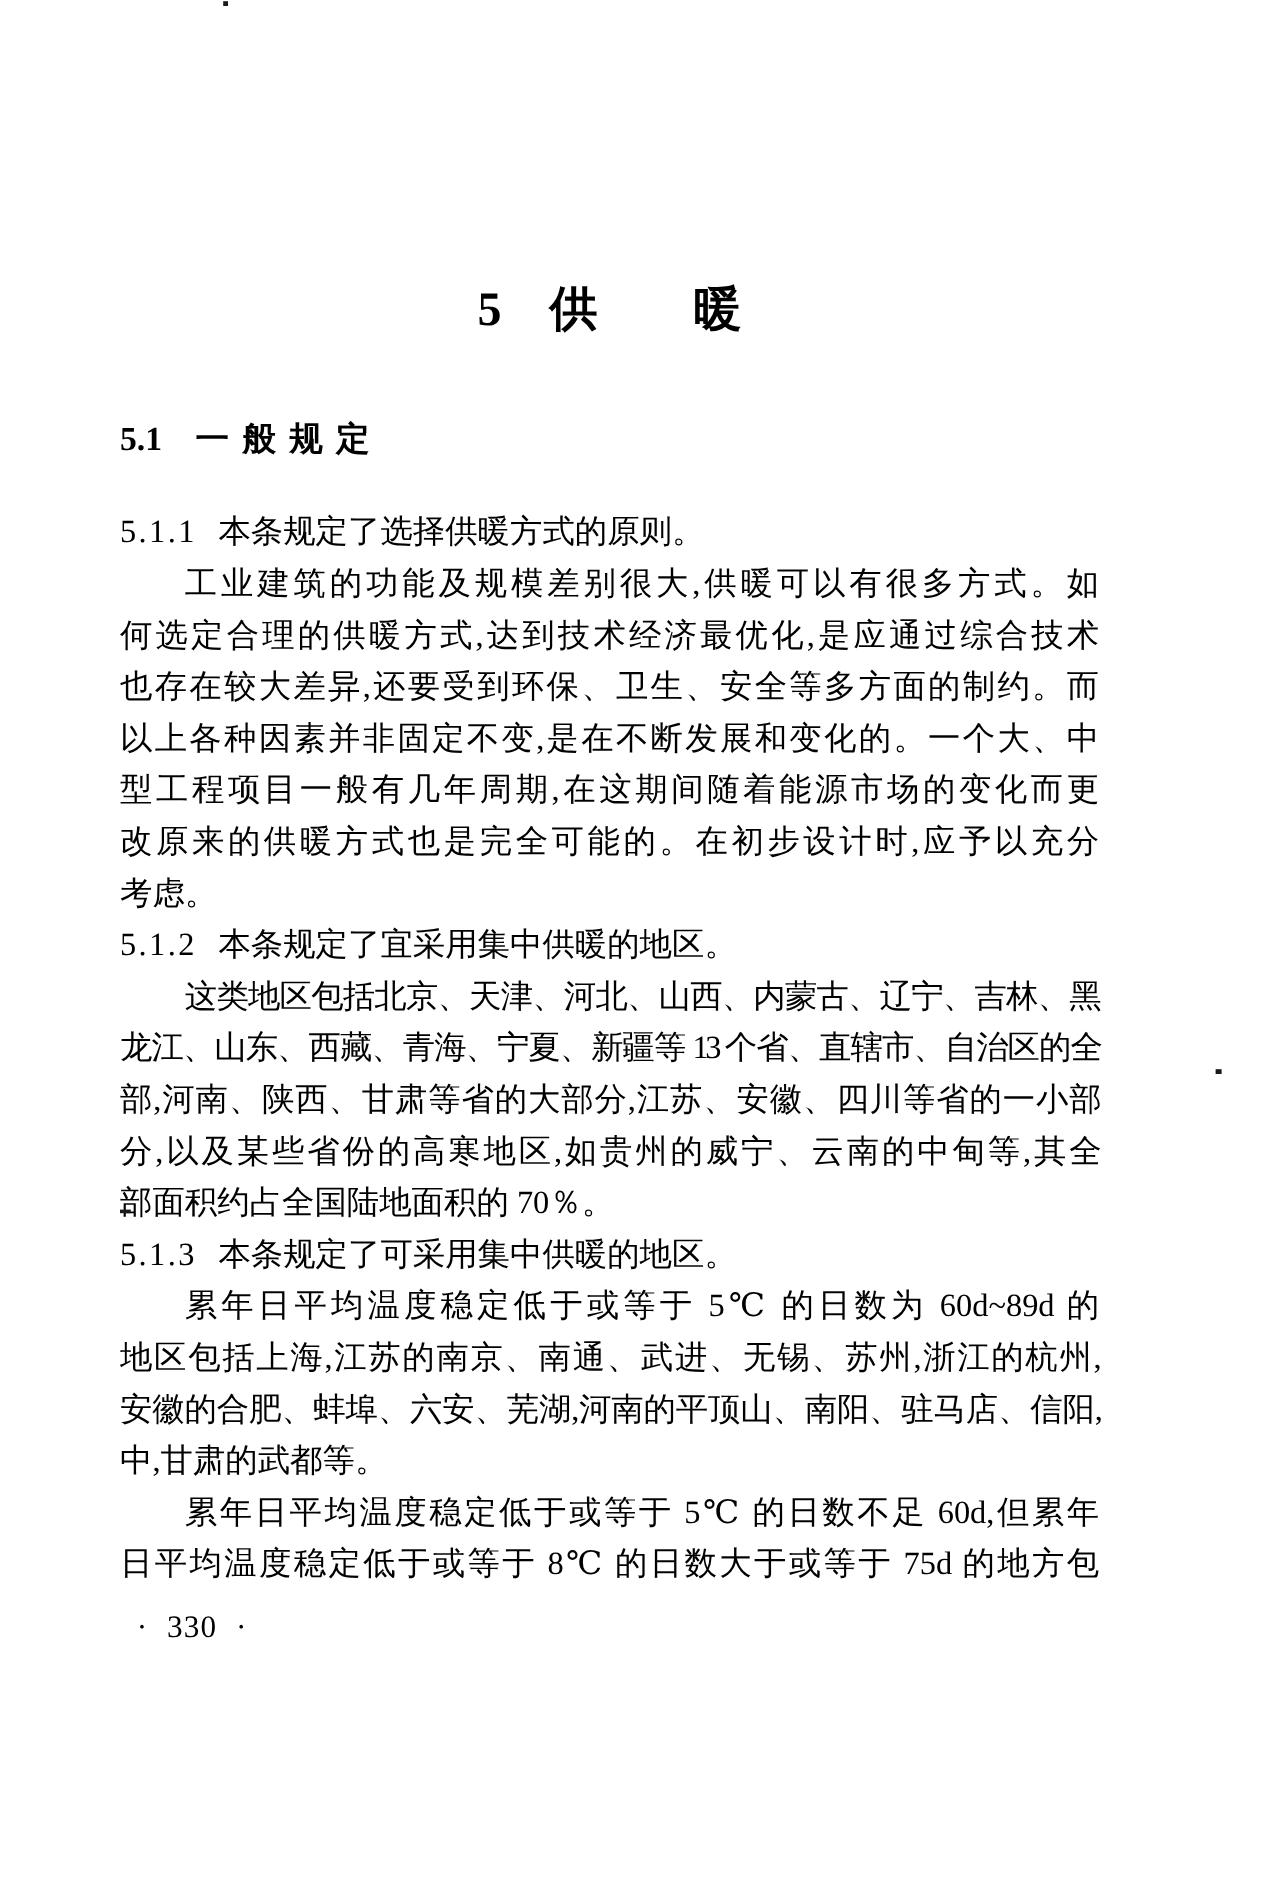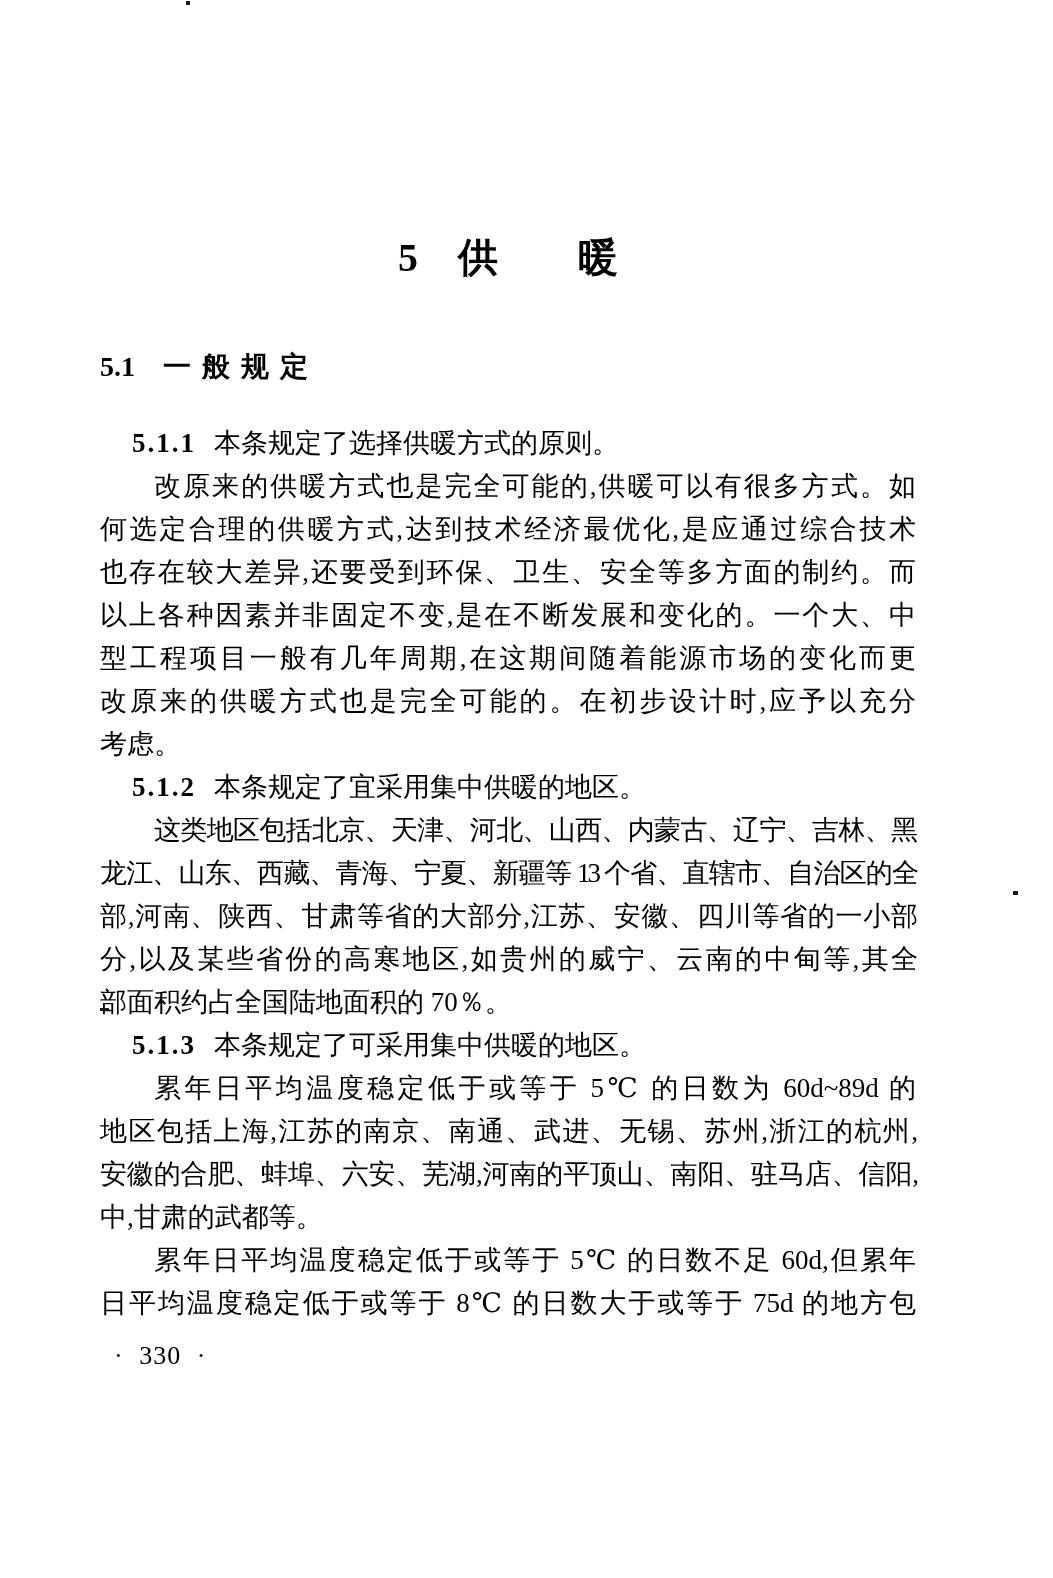--- a/index.html
+++ b/index.html
@@ -48,24 +48,23 @@
   .jl {   
     text-align: justify;
     text-align-last: justify;
     white-space: normal;
   }
   .short { text-align: left; }
   .ind { text-indent: 54px; }
   .t2 { letter-spacing: -2px; }
   .t3 { letter-spacing: -3px; }
   .clause .num {
-    font-weight: bold;
+    font-weight: normal;
     letter-spacing: 2px;
     padding-right: 18px;
-    margin-left: 32px;
   }
   .page-number {
     margin-top: 16px;
     padding-left: 14px;
     font-size: 26px;
     line-height: 30px;
     word-spacing: 8px;
     letter-spacing: 1px;
   }
   .speck {
@@ -82,21 +81,21 @@
 <div class="page">
 
   <div class="chapter-title">5　供　　暖</div>
 
   <div class="section-heading">5.1　一 般 规 定</div>
 
   <div class="body-text">
 
     <div class="line clause"><span class="num">5.1.1</span><span>本条规定了选择供暖方式的原则。</span></div>
 
-    <div class="line jl ind">改原来的供暖方式也是完全可能的,供暖可以有很多方式。如</div>
+    <div class="line jl ind">工业建筑的功能及规模差别很大,供暖可以有很多方式。如</div>
     <div class="line jl">何选定合理的供暖方式,达到技术经济最优化,是应通过综合技术</div>
     <div class="line jl">也存在较大差异,还要受到环保、卫生、安全等多方面的制约。而</div>
     <div class="line jl">以上各种因素并非固定不变,是在不断发展和变化的。一个大、中</div>
     <div class="line jl">型工程项目一般有几年周期,在这期间随着能源市场的变化而更</div>
     <div class="line jl">改原来的供暖方式也是完全可能的。在初步设计时,应予以充分</div>
     <div class="line short">考虑。</div>
 
     <div class="line clause"><span class="num">5.1.2</span><span>本条规定了宜采用集中供暖的地区。</span></div>
 
     <div class="line jl ind t2">这类地区包括北京、天津、河北、山西、内蒙古、辽宁、吉林、黑</div>

